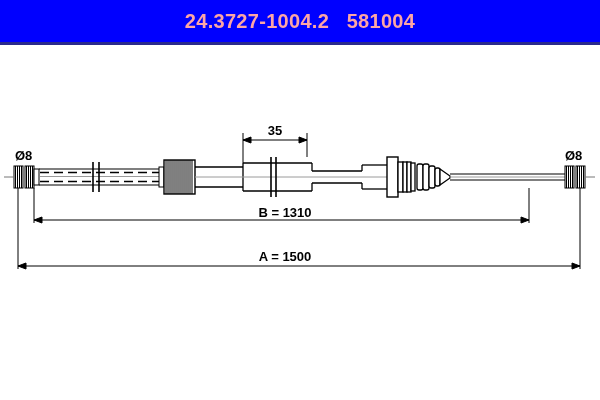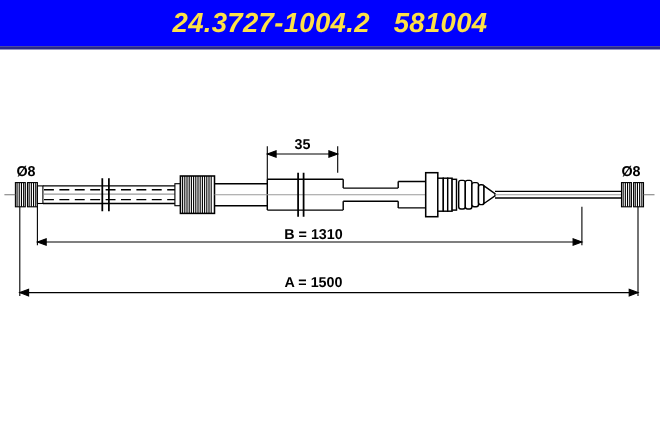--- a/index.html
+++ b/index.html
@@ -34,27 +34,26 @@
   }
   #header-rule {
     position: absolute;
     left: 0;
     top: 42px;
     width: 600px;
     height: 3px;
     background: #2a2a8c;
   }
   #header-title {
-    color: #fde047;
-    font-size: 25px;
+    color: #fca5a5;
+    font-size: 20px;
     font-weight: bold;
     letter-spacing: 0.3px;
     white-space: pre;
     font-family: "Liberation Sans", sans-serif;
-    font-style: italic;
   }
   #drawing-area {
     position: absolute;
     left: 0;
     top: 45px;
     width: 600px;
     height: 355px;
   }
   svg#drawing {
     display: block;

